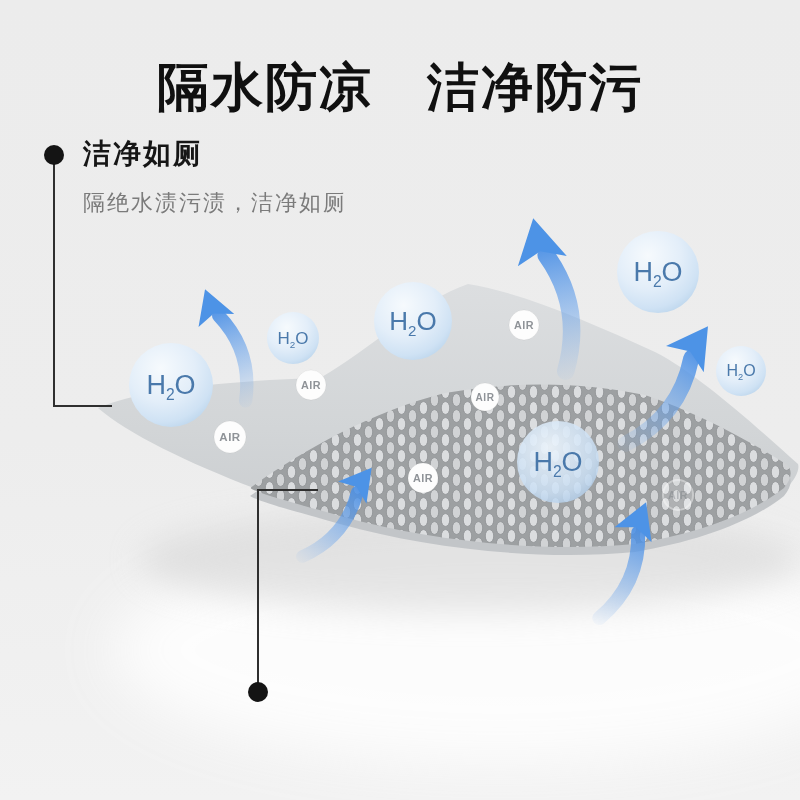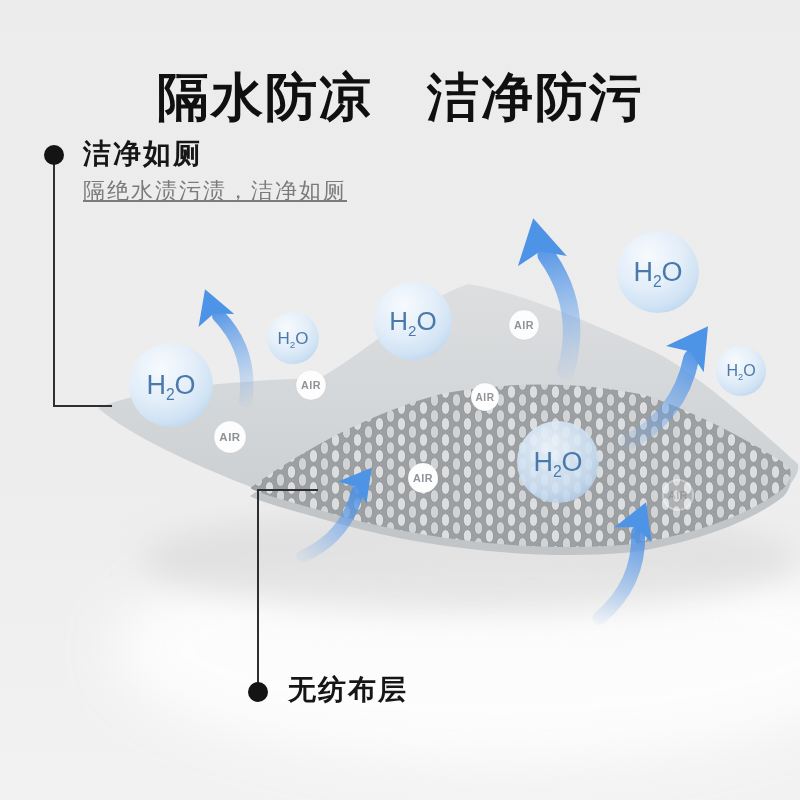--- a/index.html
+++ b/index.html
@@ -4,29 +4,29 @@
 <style>
   html,body{margin:0;padding:0;background:#e9e9e9;}
   *{box-sizing:border-box;}
   #stage{
     position:relative;width:800px;height:800px;overflow:hidden;
     background:linear-gradient(180deg,#ececec 0%,#ededed 55%,#f2f2f2 100%);
     font-family:"Liberation Sans","DejaVu Sans",sans-serif;
   }
   #diagram-svg{position:absolute;left:0;top:0;}
   .main-title{
-    position:absolute;top:68px;left:0;width:100%;
+    position:absolute;top:58px;left:0;width:100%;
     text-align:center;font-size:52px;font-weight:800;color:#101010;
     letter-spacing:2px;line-height:58px;white-space:pre;
   }
   .callout{position:absolute;}
   .callout-top{left:83px;top:138px;}
   .callout-bottom{left:288px;top:674px;}
   .callout-title{font-size:28px;font-weight:700;color:#161616;letter-spacing:2px;line-height:32px;}
-  .callout-desc{font-size:22px;color:#7b7b7b;letter-spacing:2px;line-height:26px;margin-top:8px;text-decoration:underline;}
+  .callout-desc{font-size:22px;color:#7b7b7b;letter-spacing:2px;line-height:26px;margin-top:20px;}
 </style>
 </head>
 <body>
 
 <div id="stage">
 
   <svg id="diagram-svg" width="800" height="800" viewBox="0 0 800 800">
     <defs>
       <linearGradient id="fabricGrad" gradientUnits="userSpaceOnUse" x1="0" y1="270" x2="0" y2="560">
         <stop offset="0" stop-color="#dddfe1"></stop>
@@ -176,16 +176,15 @@
   </svg>
 
   <div class="main-title">隔水防凉　洁净防污</div>
 
   <div class="callout callout-top">
     <div class="callout-title">洁净如厕</div>
     <div class="callout-desc">隔绝水渍污渍，洁净如厕</div>
   </div>
 
   <div class="callout callout-bottom">
-    <div class="callout-title">无纺布层</div>
   </div>
 
 </div>
 
 </body></html>

